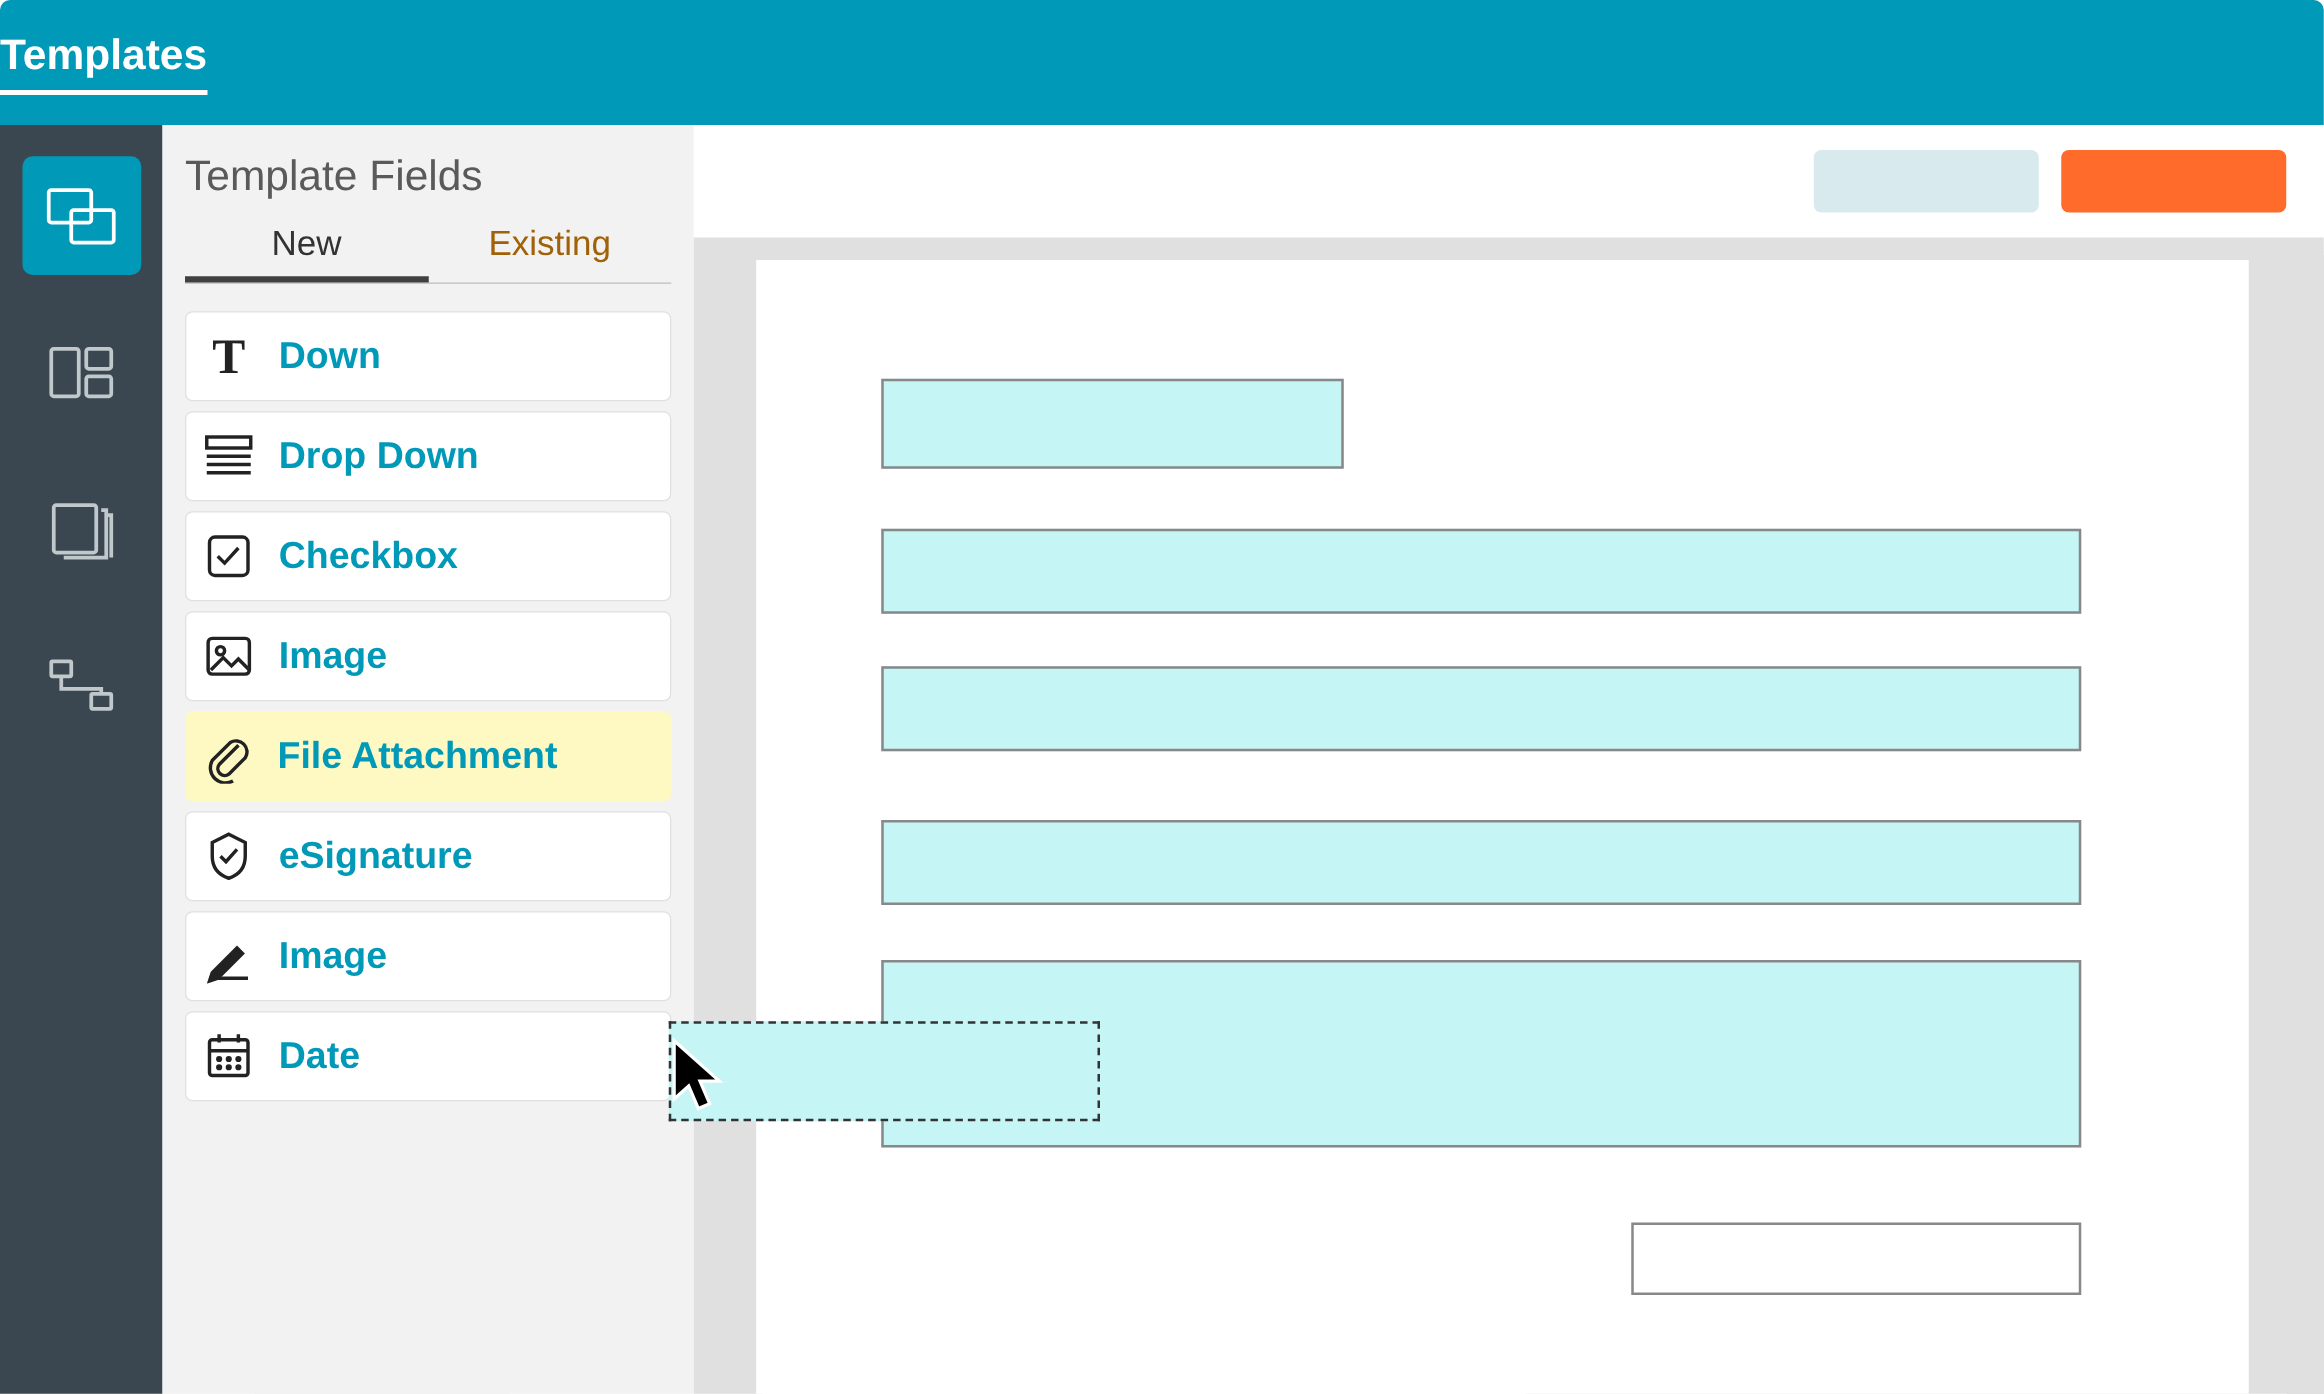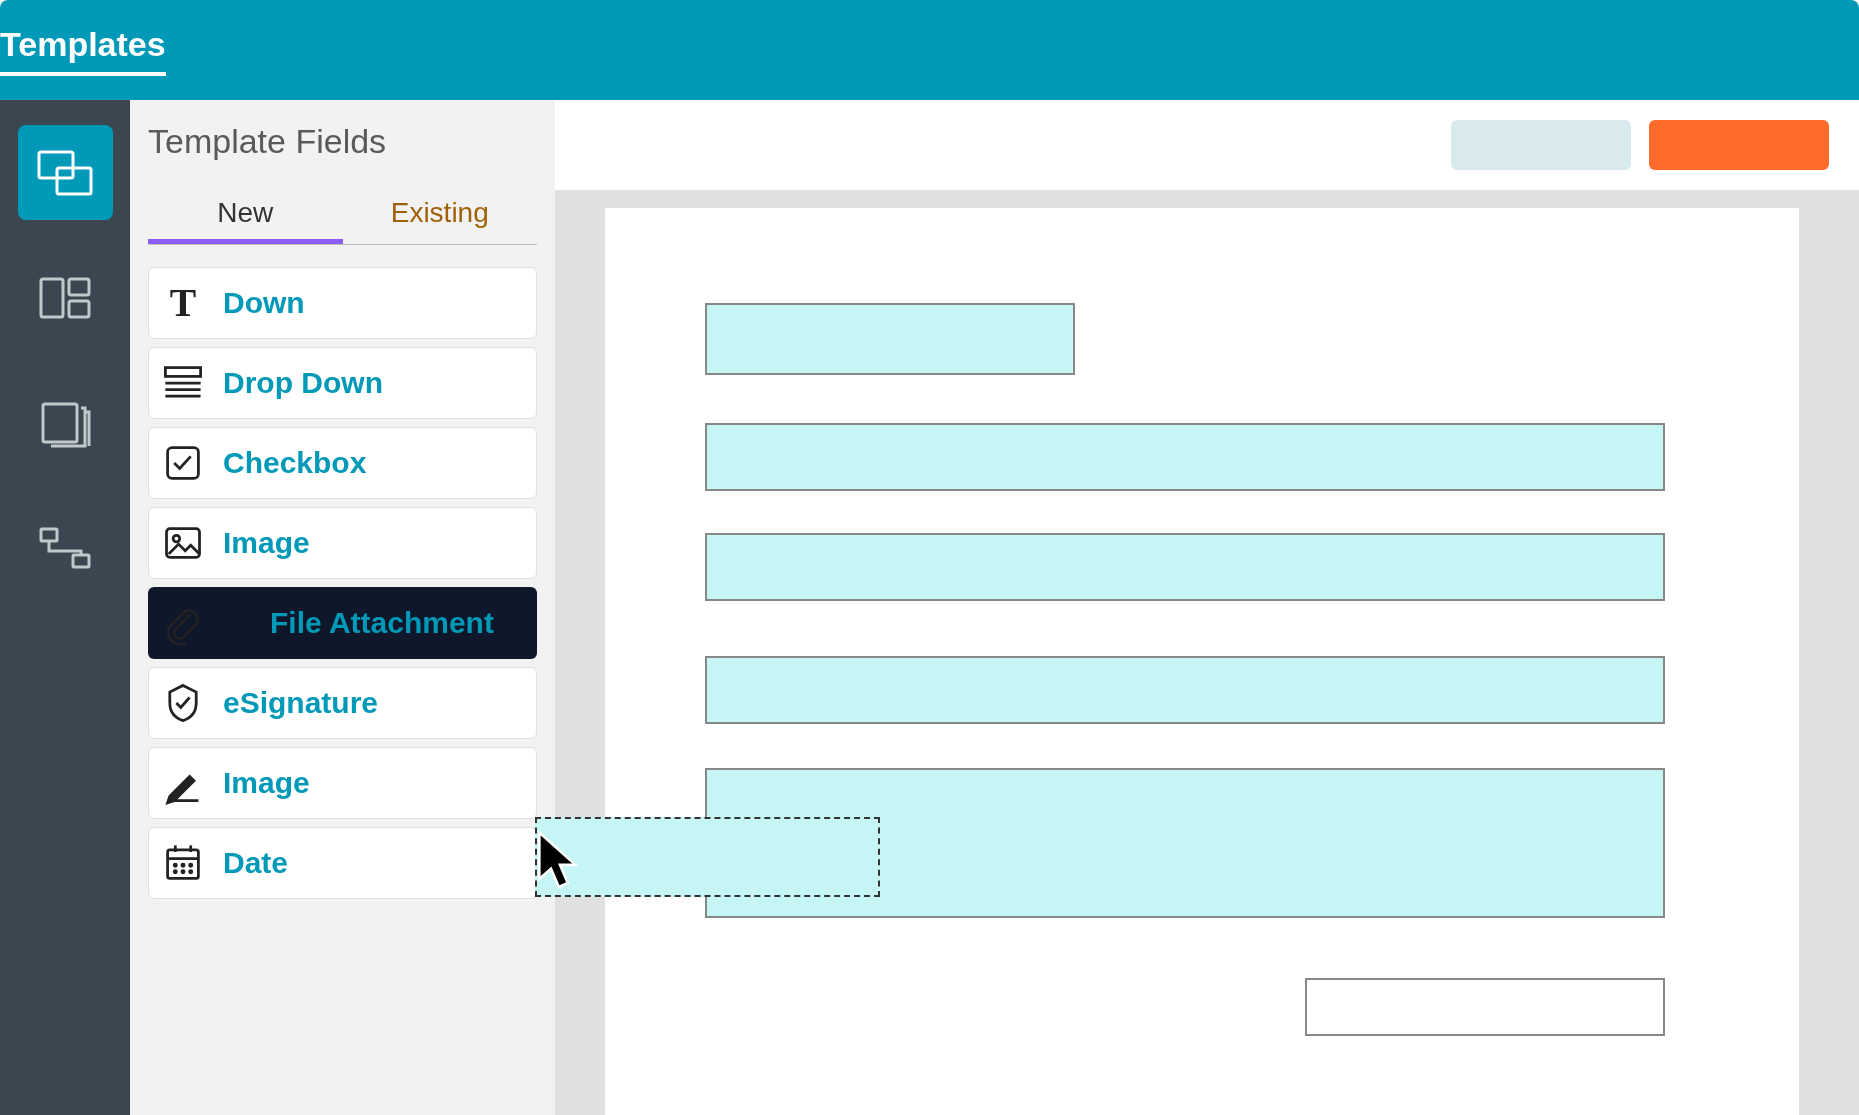--- a/index.html
+++ b/index.html
@@ -14,28 +14,28 @@
 .body { flex: 1; display: flex; position: relative; }
 
 
 .rail { width: 130px; background: #3a4750; display: flex; flex-direction: column; align-items: center; padding-top: 25px; gap: 30px; }
 .rail-item { width: 95px; height: 95px; display: flex; align-items: center; justify-content: center; border-radius: 8px; }
 .rail-item.active { background: #0099b8; }
 .rail-icon { width: 60px; height: 50px; }
 
 
 .sidebar { width: 425px; background: #f2f2f2; padding: 22px 18px 0 18px; display: flex; flex-direction: column; }
-.sidebar-title { color: #5a5a5a; font-size: 34px; font-weight: 500; margin-bottom: 36px; }
+.sidebar-title { color: #5a5a5a; font-size: 34px; font-weight: 500; margin-bottom: 18px; }
 .tabs { display: flex; border-bottom: 1px solid #bdbdbd; margin-bottom: 22px; }
 .tab { flex: 1; text-align: center; font-size: 28px; color: #a16207; padding-bottom: 10px; cursor: pointer; font-weight: 500; }
-.tab.active { border-bottom: 5px solid #8b5cf6; color: #333; }
+.tab.active { border-bottom: 5px solid #404040; color: #333; }
 
 .field-list { display: flex; flex-direction: column; gap: 8px; }
 .field-item { background: #fff; border: 1px solid #e0e0e0; border-radius: 6px; height: 72px; display: flex; align-items: center; padding: 0 12px; cursor: grab; }
-.field-item.dragging { background: #0f172a; border: none; gap: 48px; }
+.field-item.dragging { background: #fef9c3; border: none; }
 .field-icon { width: 44px; height: 44px; display: flex; align-items: center; justify-content: center; margin-right: 18px; flex-shrink: 0; }
 .field-label { color: #0099b8; font-size: 30px; font-weight: 600; }
 
 
 .content { flex: 1; display: flex; flex-direction: column; background: #fff; position: relative; }
 .toolbar { height: 90px; display: flex; justify-content: flex-end; align-items: center; padding: 0 30px; gap: 18px; }
 .btn { height: 50px; border-radius: 6px; border: none; }
 .btn-secondary { width: 180px; background: #d9eaee; }
 .btn-primary { width: 180px; background: #ff6b2b; }
 

